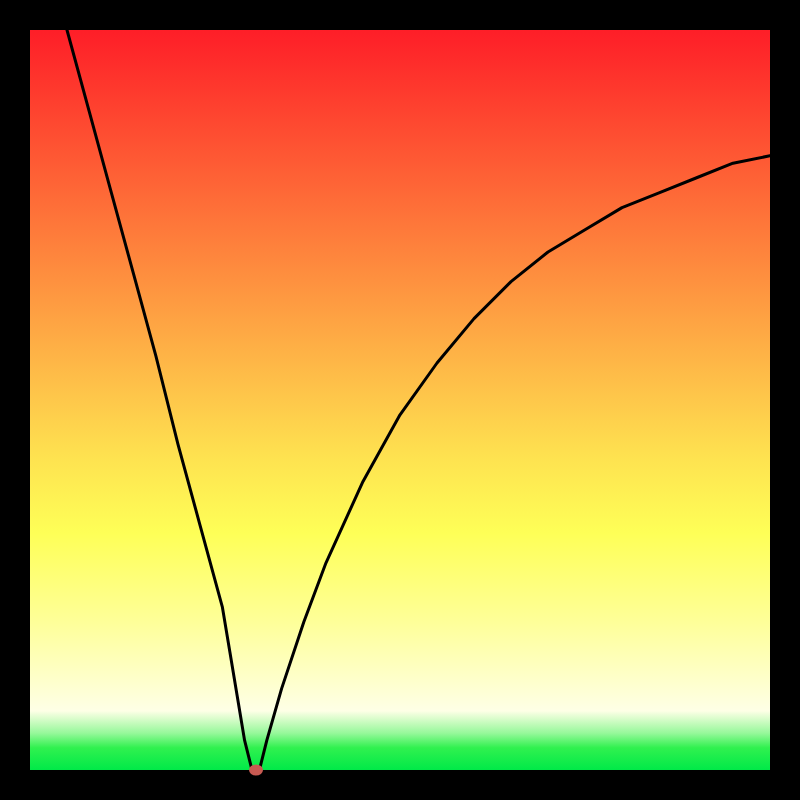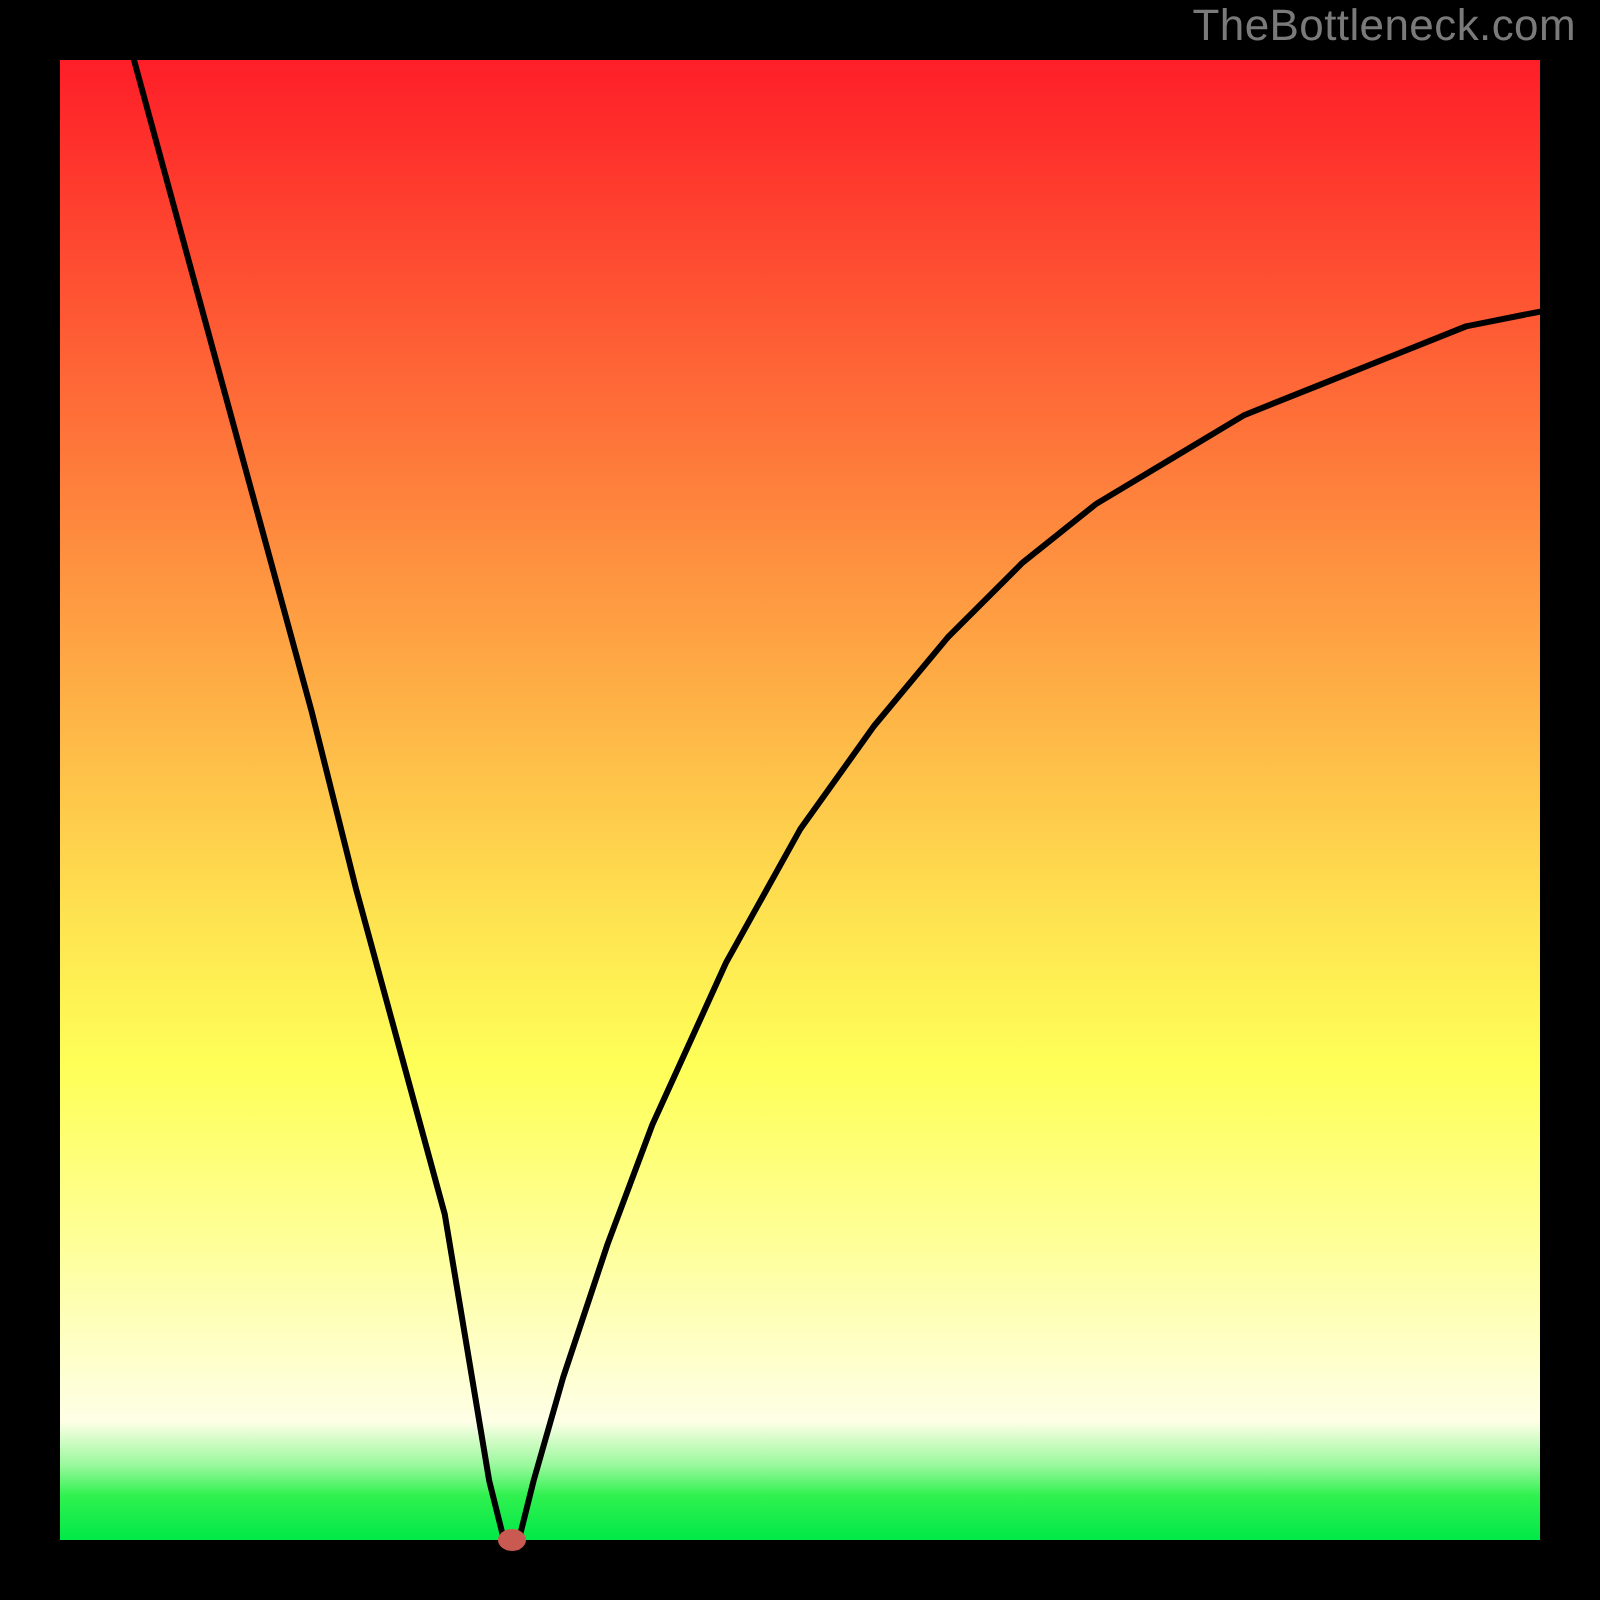--- a/index.html
+++ b/index.html
@@ -62,20 +62,19 @@
     height: 11px;
     border-radius: 50%;
     background: #c85a52;
     transform: translate(-50%, -50%);
   }
 </style>
 </head>
 <body>
 
 <div class="frame">
-  <div class="watermark">TheBottleneck.com</div>
   <div class="plot">
     <svg class="curve" viewBox="0 0 740 740" preserveAspectRatio="none">
       <path fill="none" stroke="#000" stroke-width="3" stroke-linejoin="round" stroke-linecap="round" d="M37.00 0.00 L59.20 81.40 L81.40 162.80 L103.60 244.20 L125.80 325.60 L148.00 414.40 L170.20 495.80 L192.40 577.20 L199.80 621.60 L207.20 666.00 L214.60 710.40 L222.00 740.00 L229.40 740.00 L236.80 710.40 L251.60 658.60 L273.80 592.00 L296.00 532.80 L333.00 451.40 L370.00 384.80 L407.00 333.00 L444.00 288.60 L481.00 251.60 L518.00 222.00 L555.00 199.80 L592.00 177.60 L629.00 162.80 L666.00 148.00 L703.00 133.20 L740.00 125.80" id="curvePath"></path>
     </svg>
     <div class="dot" id="optDot" style="left: 225.7px; top: 740px;"></div>
   </div>
 </div>
 
 </body></html>

